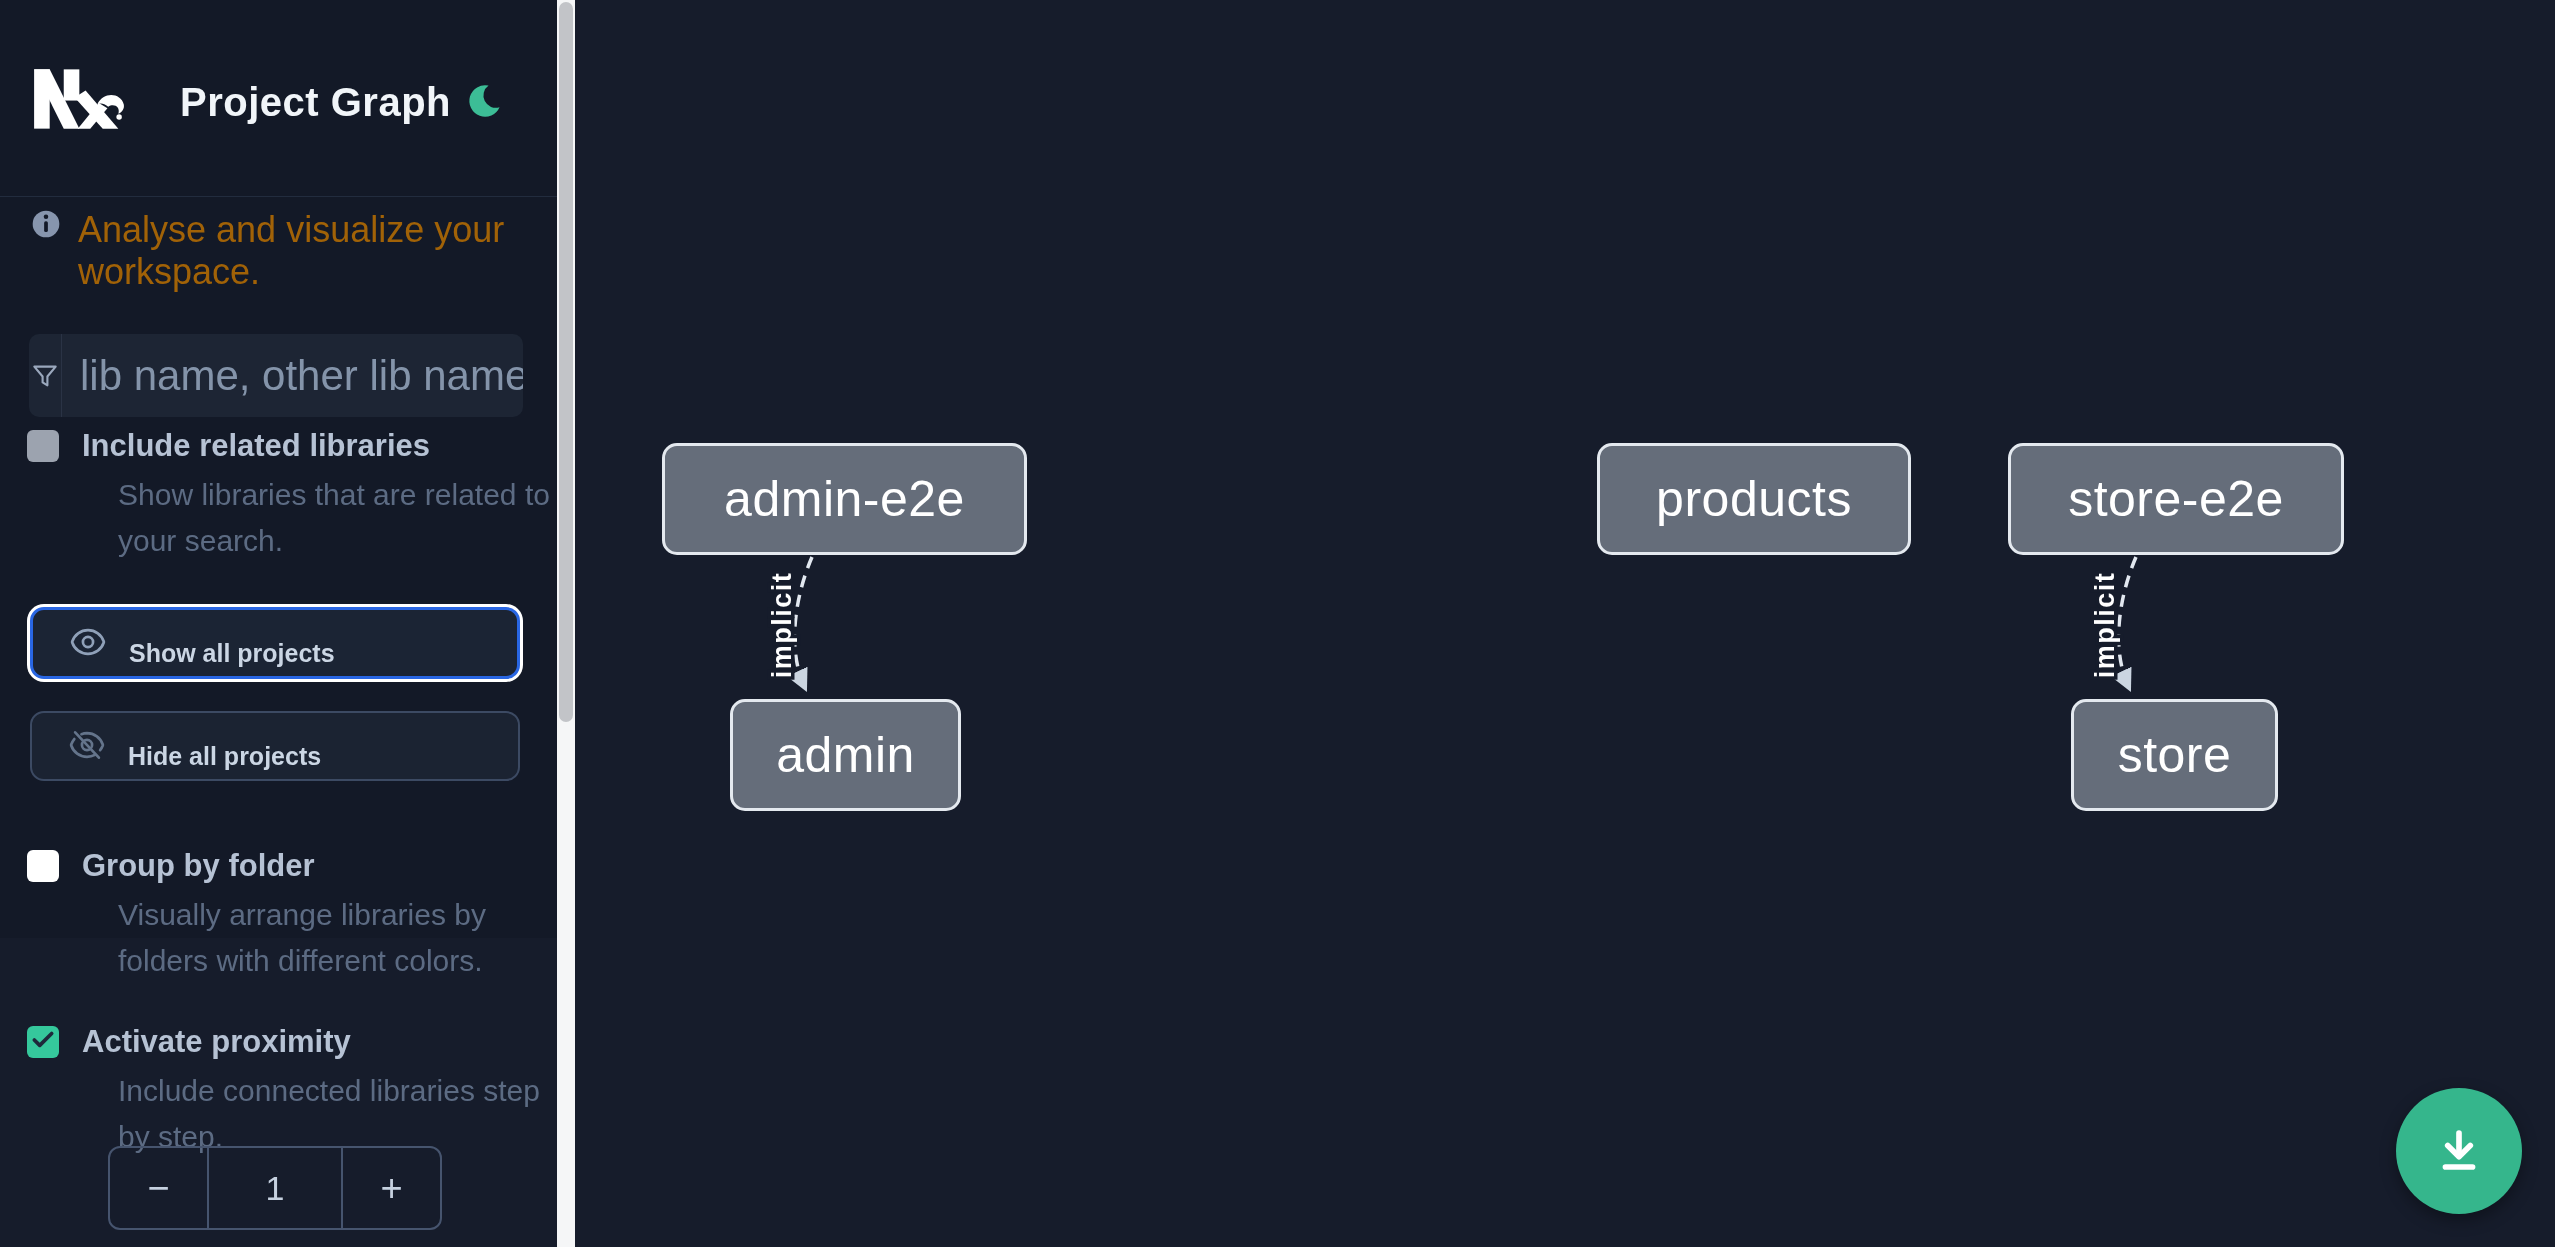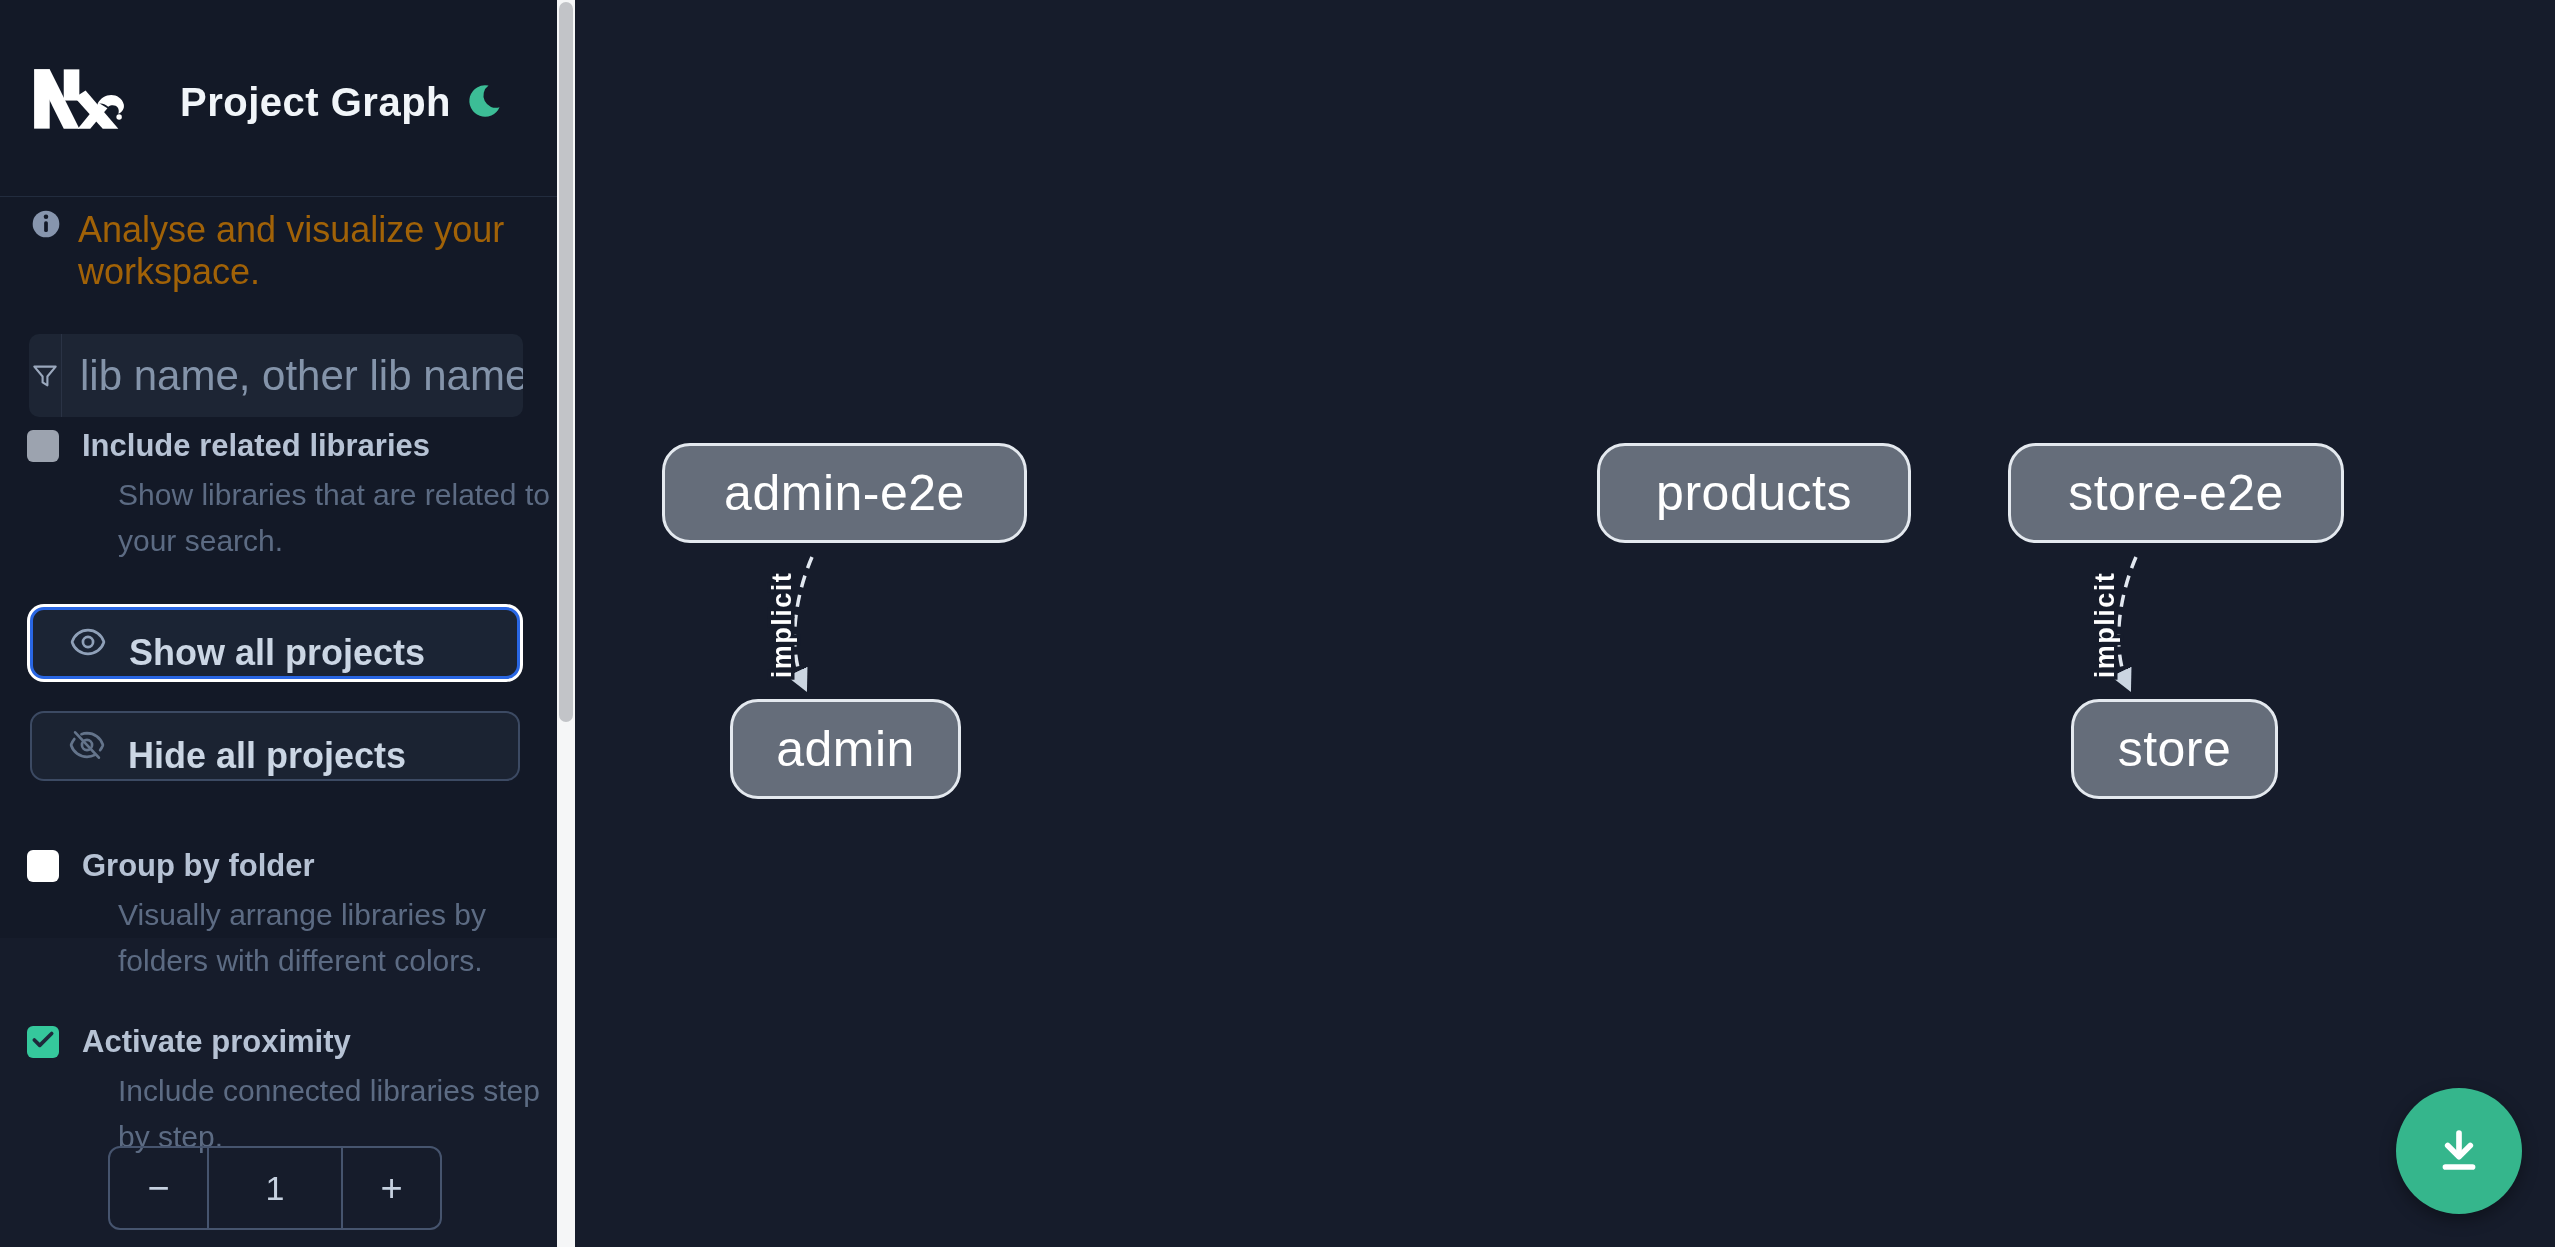--- a/index.html
+++ b/index.html
@@ -66,21 +66,21 @@
     font-size:30px; color:#5c6b83; line-height:46px;margin-left:36px;
   }
   .opt-1 { top:428px; } .opt-2 { top:848px; } .opt-3 { top:1024px; }
 
   .side-btn {
     position:absolute; left:30px; width:490px; height:70px;
     border-radius:14px; background:#1b2332; border:2px solid #3c4a63;
     display:flex; align-items:center; gap:22px; padding-left:36px;
     cursor:pointer; font-family:"Liberation Sans", sans-serif;
   }
-  .side-btn .blabel { font-size:36px; font-weight:600; color:#cbd6e4;margin-top:20px; }
+  .side-btn .blabel { font-size:25px; font-weight:600; color:#cbd6e4;margin-top:20px; }
   .btn-show {
     top:607px; height:72px;
     background:#1b2434; border:3px solid #2966e3;
     box-shadow:0 0 0 3px #ffffff;
   }
   .btn-hide { top:711px; }
   .icon-eye { color:#8fa0b8; } .icon-eyeoff { color:#64748b; }
 
   .stepper {
     position:absolute; left:108px; top:1146px; width:334px; height:84px;
@@ -104,21 +104,21 @@
   .side-scrollbar .thumb {
     position:absolute; left:2px; top:2px; width:14px; height:720px;
     background:#c2c4c8; border-radius:7px; cursor:pointer;
   }
 
   
   .canvas { position:absolute; left:575px; top:0; width:1980px; height:1247px;
     background:#161c2b; }
   .edges { position:absolute; left:0; top:0; pointer-events:none; }
   .node {
-    position:absolute; height:100px; border-radius:28px;
+    position:absolute; height:112px; border-radius:15px;
     background:#656d7a; border:3px solid #e4e9ef;
     display:flex; align-items:center; justify-content:center;
     color:#ffffff; font-size:50px; letter-spacing:.5px; cursor:pointer;
   }
   .n-admin-e2e { left:87px;   top:443px; width:365px; }
   .n-common-ui { left:548px;  top:443px; width:378px; }
   .n-products  { left:1022px; top:443px; width:314px; }
   .n-store-e2e { left:1433px; top:443px; width:336px; }
   .n-admin     { left:155px;  top:699px; width:231px; }
   .n-store     { left:1496px; top:699px; width:207px; }

